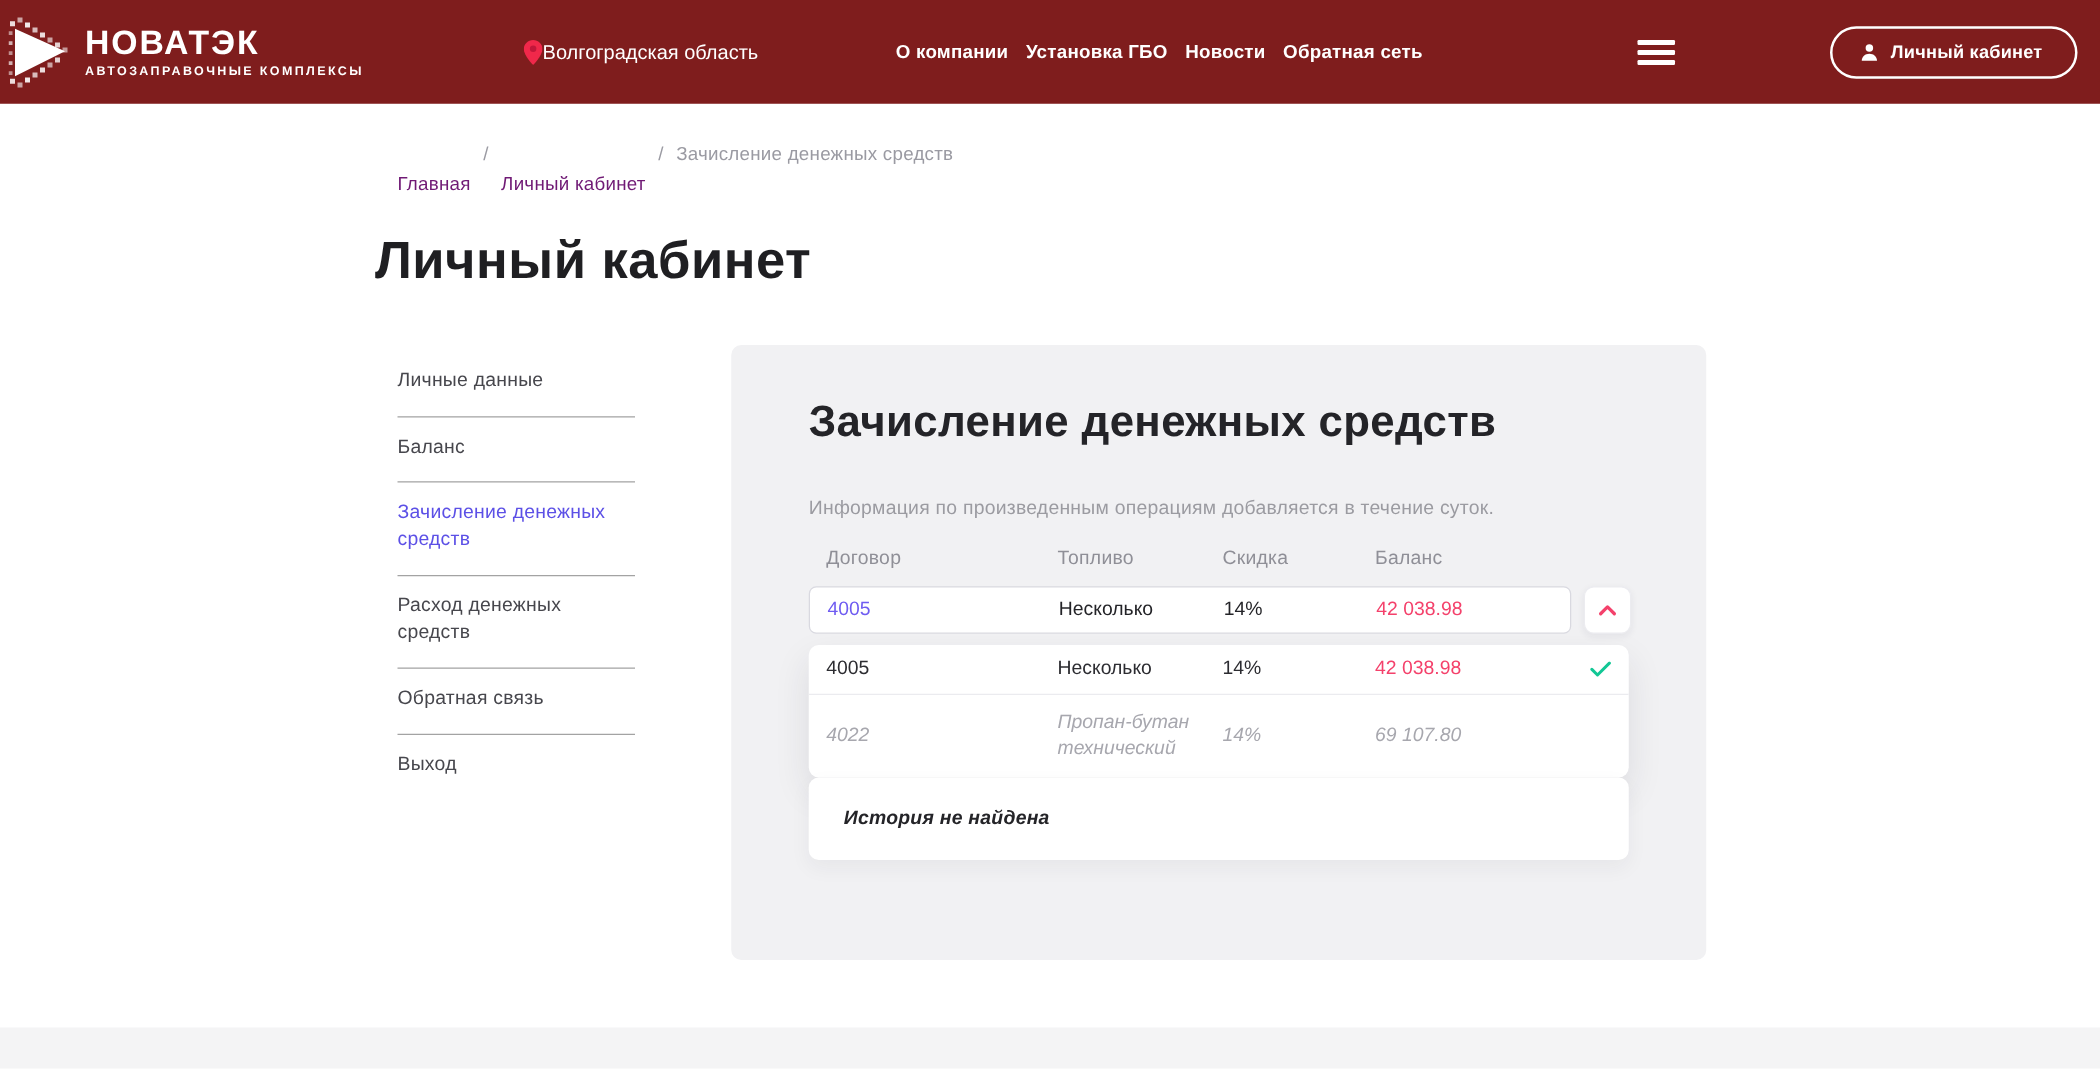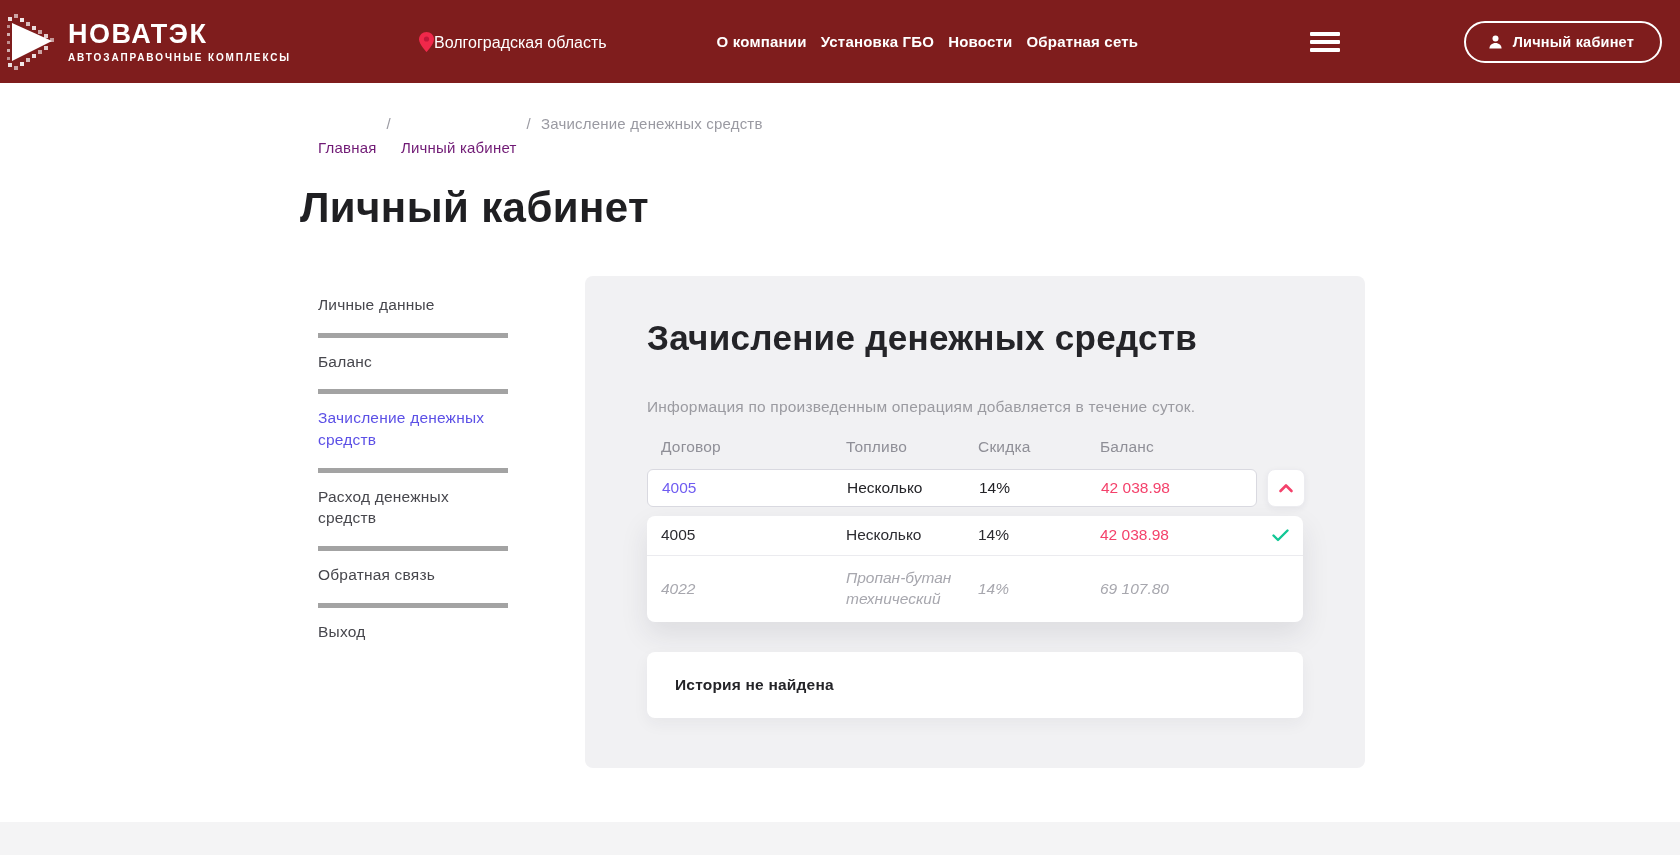--- a/index.html
+++ b/index.html
@@ -55,21 +55,21 @@
     margin:28px 0 0 300px;
     font-size:42px; font-weight:700; color:#1f1f22; letter-spacing:0.4px;
   }
 
   
   .content-row { display:flex; margin:44px 0 0 318px; align-items:flex-start; }
 
   .side-nav { width:190px; flex:none; margin-top:18px; }
   .side-nav-item {
     padding:13px 0 17px;
-    border-bottom:5px solid #a3a3a3;
+    border-bottom:1px solid #a3a3a3;
     font-size:15.5px; line-height:1.4; color:#47474d;
     cursor:pointer; letter-spacing:0.2px;
   }
   .side-nav-item:first-child { padding-top:0; }
   .side-nav-item:last-child { border-bottom:none; }
   .side-nav-item.active { color:#5c50e6; }
 
   
   .panel {
     margin-left:77px;
@@ -115,24 +115,25 @@
     align-items:center; padding:9px 14px;
     font-size:15.5px; cursor:pointer;
   }
   .dd-row.selected { border-bottom:1px solid #ebebef; color:#2c2c31; }
   .dd-row.selected .balance { color:#f4416b; }
   .dd-row.muted { color:#a7a7ae; padding-top:12px; padding-bottom:12px;font-style:italic; }
   .dd-row .fuel { line-height:1.35; padding-right:14px; }
   .check-cell { display:flex; justify-content:flex-end; }
 
   .history-card {
-    margin-top:30px; width:656px; height:66px;
+    width:656px; height:66px;
     background:#ffffff; border-radius:8px;
     display:flex; align-items:center; padding-left:28px;
     box-shadow:0 6px 16px rgba(40,40,60,0.05);
+    font-style:italic;
   }
   .history-card span { font-size:15.5px; font-weight:700; color:#242428; letter-spacing:0.2px; }
 
   .site-footer { margin-top:auto; height:33px; flex:none; background:#f4f4f5; }
 </style>
 </head>
 <body>
 
 <header class="site-header">
   <div class="brand">

